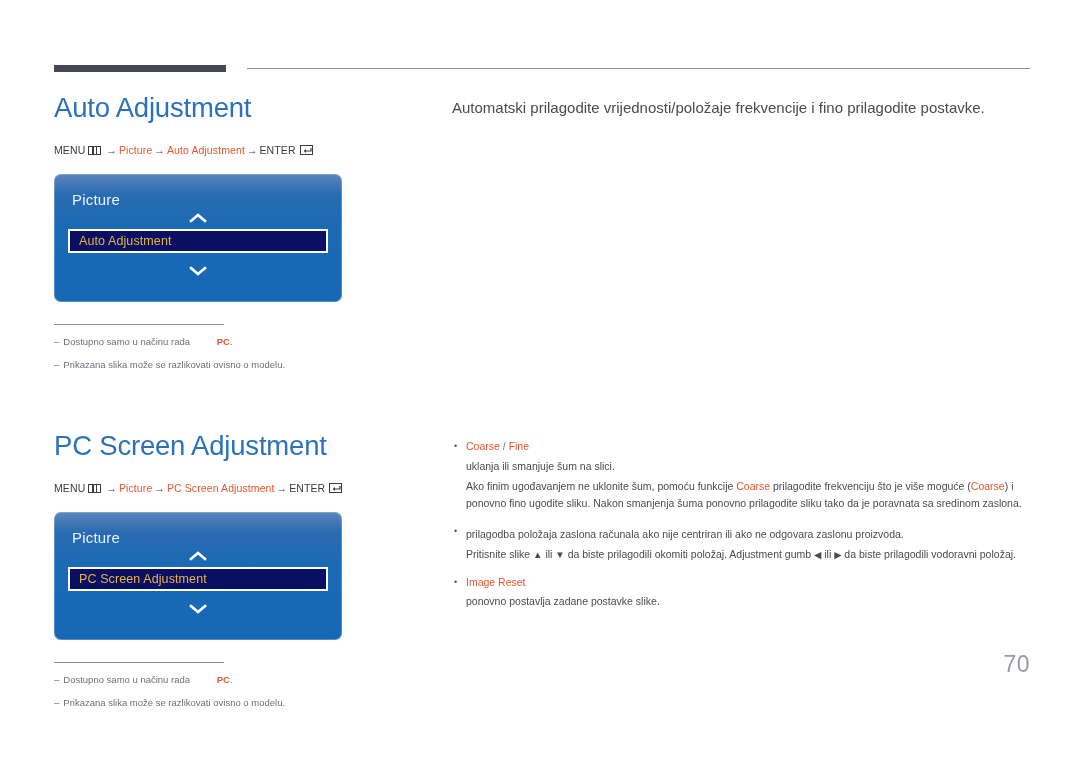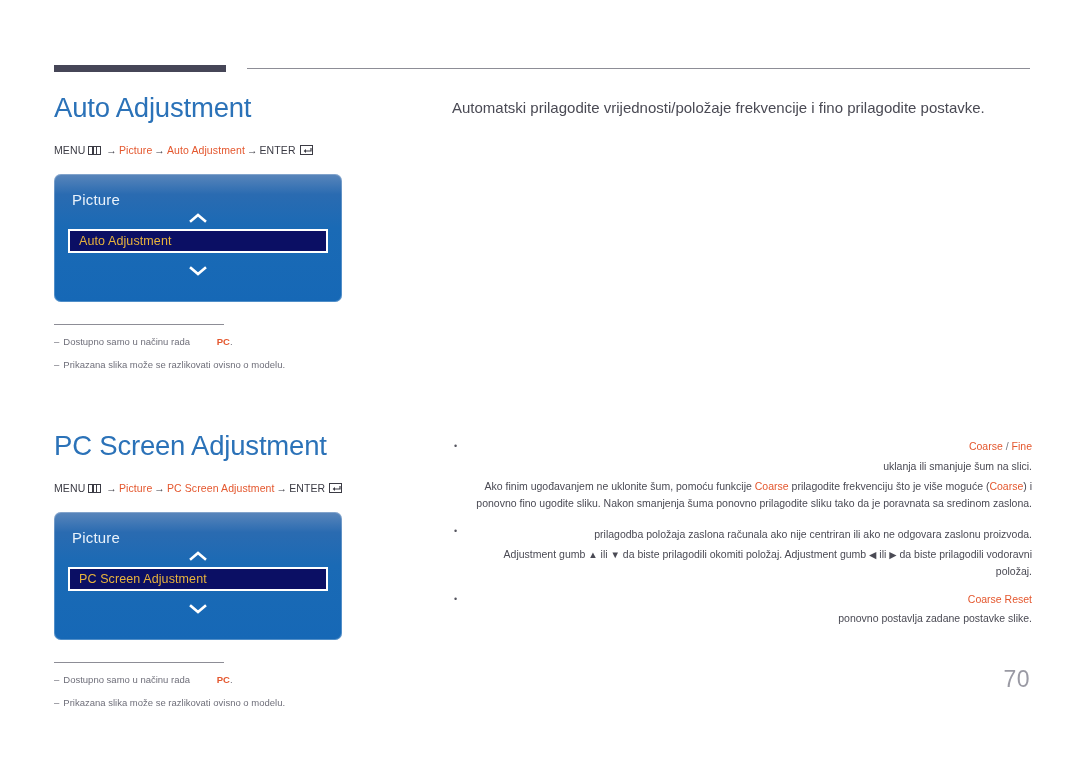--- a/index.html
+++ b/index.html
@@ -187,41 +187,41 @@
   .bullet { display: flex; margin-bottom: 11px; }
   .bullet-dot {
     width: 14px;
     flex: 0 0 14px;
     font-size: 9px;
     color: #55555f;
     line-height: 17px;
     text-align: left;
     padding-left: 2px;
   }
-  .bullet-body { flex: 1 1 auto; text-align: right; }
+  .bullet-body { flex: 1 1 auto; }
   .bullet-title {
     font-size: 10.5px;
     color: #e4572e;
     line-height: 1.55;
   }
   .bullet-title .sep { color: #77777f; }
   .bullet-p {
     font-size: 10.5px;
     color: #4a4a54;
     line-height: 1.62;
     margin-top: 3px;
   }
   .bullet-p .hl { color: #e4572e; }
   .bullet-p .glyph { font-size: 9.5px; }
 
   
   .pagenum {
     position: absolute;
     right: 50px;
-    bottom: 30px;
+    bottom: 45px;
     font-size: 23px;
     color: #9a9aa4;
     letter-spacing: 0.5px;
   }
 </style>
 </head>
 <body>
 
 <div class="page">
 
@@ -319,28 +319,28 @@
           <div class="bullet-title"><span>Coarse</span><span class="sep"> / </span><span>Fine</span></div>
           <div class="bullet-p">uklanja ili smanjuje šum na slici.</div>
           <div class="bullet-p"><span>Ako finim ugođavanjem ne uklonite šum, pomoću funkcije </span><span class="hl">Coarse</span><span> prilagodite frekvenciju što je više moguće (</span><span class="hl">Coarse</span><span>) i ponovno fino ugodite sliku. Nakon smanjenja šuma ponovno prilagodite sliku tako da je poravnata sa sredinom zaslona.</span></div>
         </div>
       </div>
 
       <div class="bullet">
         <div class="bullet-dot">•</div>
         <div class="bullet-body">
           <div class="bullet-p">prilagodba položaja zaslona računala ako nije centriran ili ako ne odgovara zaslonu proizvoda.</div>
-          <div class="bullet-p"><span>Adjustment gumb </span><span class="glyph">▲</span><span> ili </span><span class="glyph">▼</span><span> da biste prilagodili okomiti položaj. Adjustment gumb </span><span class="glyph">◀</span><span> ili </span><span class="glyph">▶</span><span> da biste prilagodili vodoravni položaj.</span></div>
+          <div class="bullet-p"><span>Pritisnite slike </span><span class="glyph">▲</span><span> ili </span><span class="glyph">▼</span><span> da biste prilagodili okomiti položaj. Adjustment gumb </span><span class="glyph">◀</span><span> ili </span><span class="glyph">▶</span><span> da biste prilagodili vodoravni položaj.</span></div>
         </div>
       </div>
 
       <div class="bullet">
         <div class="bullet-dot">•</div>
         <div class="bullet-body">
-          <div class="bullet-title"><span>Coarse Reset</span></div>
+          <div class="bullet-title"><span>Image Reset</span></div>
           <div class="bullet-p">ponovno postavlja zadane postavke slike.</div>
         </div>
       </div>
 
     </div>
   </div>
 
   <div class="pagenum">70</div>
 
 </div>

